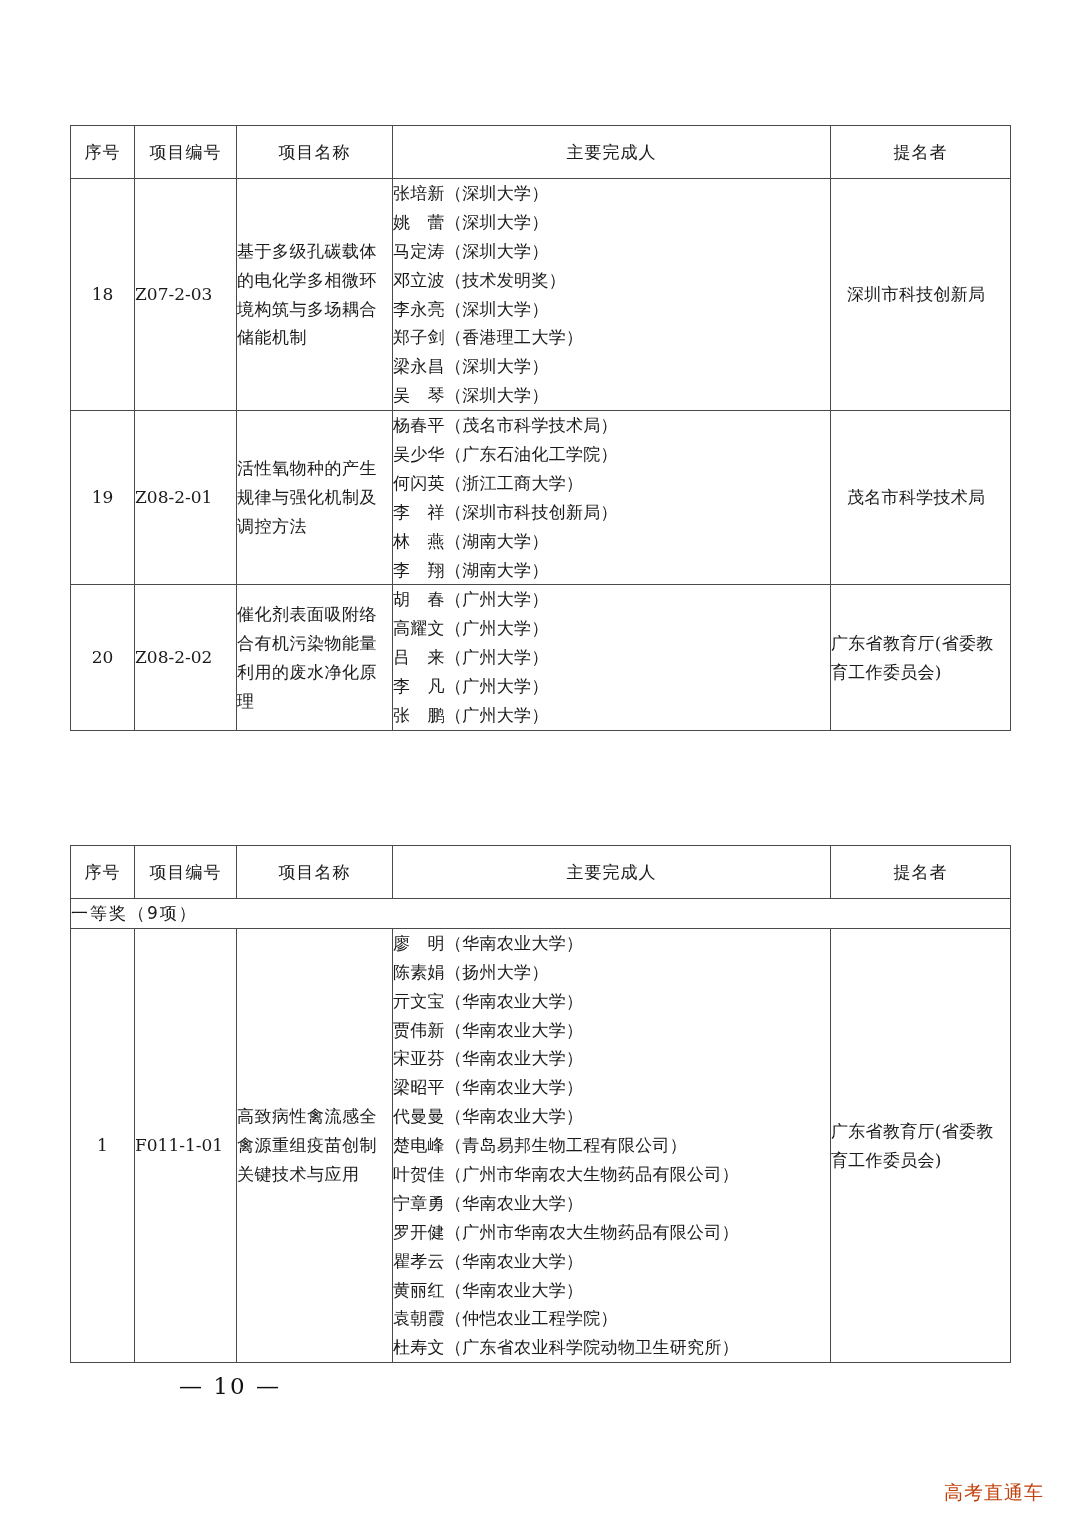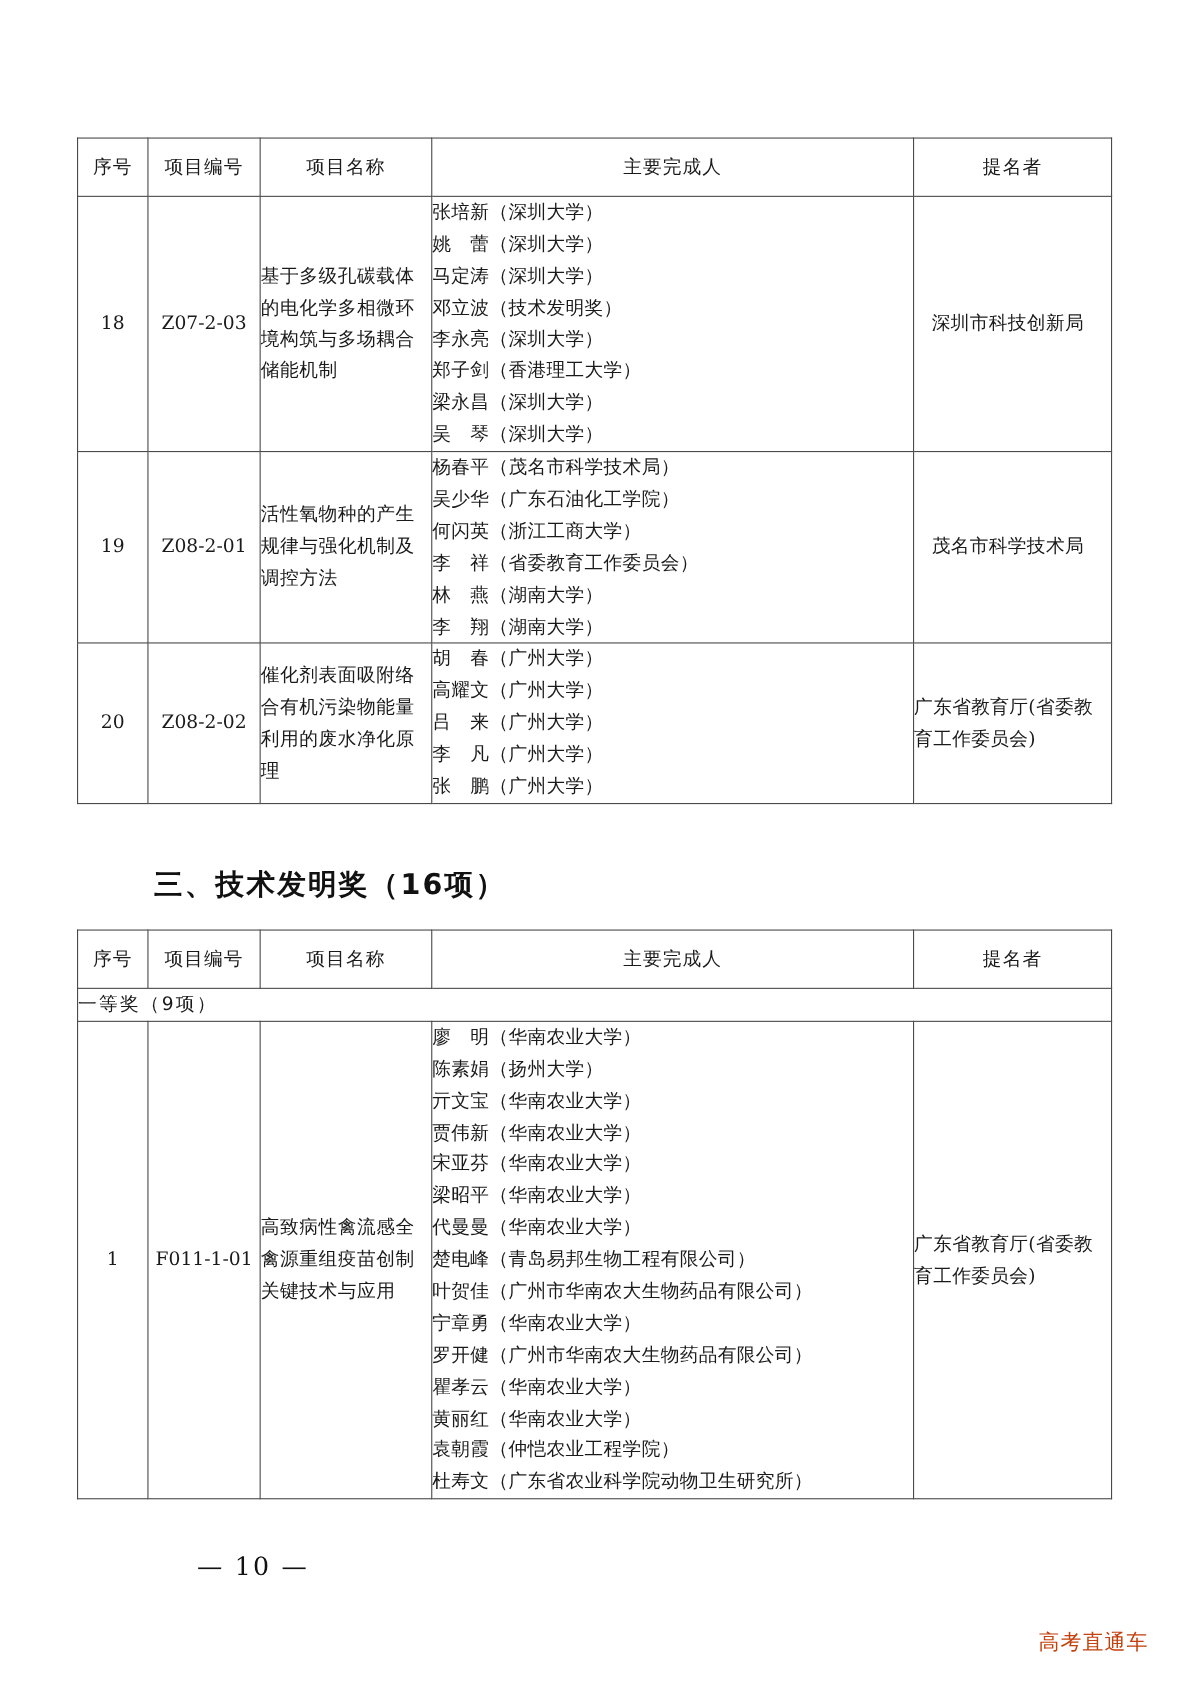--- a/index.html
+++ b/index.html
@@ -56,21 +56,21 @@
     text-align: center;
     letter-spacing: 1px;
     font-size: 17.5px;
   }
   .cell-seq {
     text-align: center;
     font-size: 17px;
     font-family: "DejaVu Serif", "Liberation Serif", serif;
   }
   .cell-code {
-    text-align: center;
+    text-align: left;
     font-size: 17px;
     letter-spacing: 0px;
   }
   .cell-title {
     padding: 6px 10px 6px 12px;
     text-align: left;
     line-height: 1.72;
     font-size: 17px;
     letter-spacing: 0.5px;
   }
@@ -119,21 +119,21 @@
   .table2-wrap {
     position: absolute;
     left: 70px;
     top: 845px;
     width: 940px;
   }
 
   .page-number {
     position: absolute;
     left: 0;
-    top: 1412px;
+    top: 1373px;
     width: 460px;
     text-align: center;
     font-size: 23px;
     letter-spacing: 2px;
     color: #111;
     font-family: "DejaVu Serif", "Liberation Serif", serif;
   }
 
   .watermark {
     position: absolute;
@@ -186,21 +186,21 @@
           <td class="cell-prop center-one">深圳市科技创新局</td>
         </tr>
         <tr>
           <td class="cell-seq">19</td>
           <td class="cell-code">Z08-2-01</td>
           <td class="cell-title">活性氧物种的产生规律与强化机制及调控方法</td>
           <td class="cell-people">
               <div class="person">杨春平（茂名市科学技术局）</div>
               <div class="person">吴少华（广东石油化工学院）</div>
               <div class="person">何闪英（浙江工商大学）</div>
-              <div class="person">李　祥（省委教育工作委员会）</div>
+              <div class="person">李　祥（深圳市科技创新局）</div>
               <div class="person">林　燕（湖南大学）</div>
               <div class="person">李　翔（湖南大学）</div>
             </td>
           <td class="cell-prop center-one">茂名市科学技术局</td>
         </tr>
         <tr>
           <td class="cell-seq">20</td>
           <td class="cell-code">Z08-2-02</td>
           <td class="cell-title">催化剂表面吸附络合有机污染物能量利用的废水净化原理</td>
           <td class="cell-people">
@@ -209,21 +209,20 @@
               <div class="person">吕　来（广州大学）</div>
               <div class="person">李　凡（广州大学）</div>
               <div class="person">张　鹏（广州大学）</div>
             </td>
           <td class="cell-prop">广东省教育厅(省委教育工作委员会)</td>
         </tr>
       </tbody>
     </table>
   </div>
 
-  <div class="section-heading">三、技术发明奖（16项）</div>
 
   <div class="table2-wrap">
     <table class="awards">
       <colgroup>
         <col class="c-seq">
           <col class="c-code">
           <col class="c-name">
           <col class="c-people">
           <col class="c-prop">
       </colgroup>

